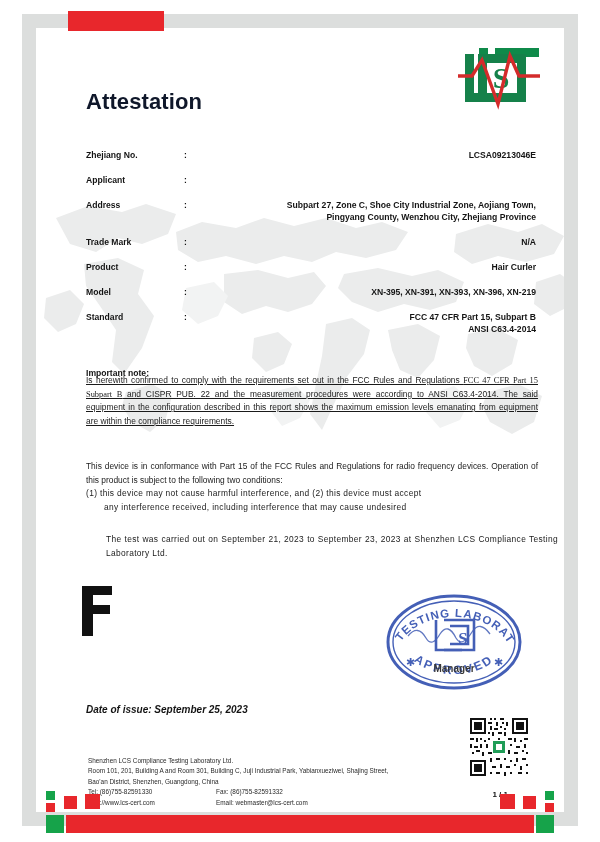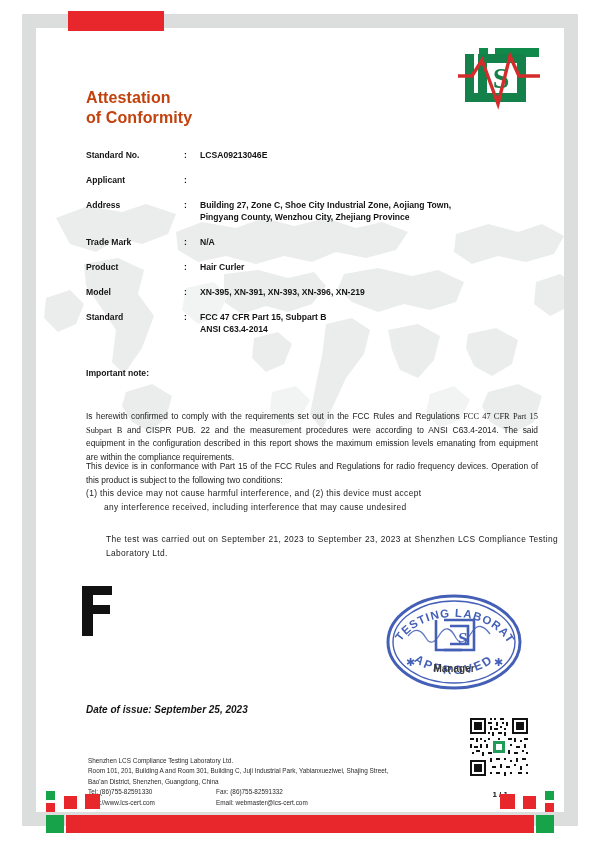--- a/index.html
+++ b/index.html
@@ -114,23 +114,23 @@
 
   .logo-lcs {
     position: absolute;
     right: 22px; top: 18px;
     width: 86px; height: 74px;
   }
 
   .title {
     position: absolute;
     left: 50px; top: 60px;
-    font-size: 16px;
+    font-size: 22px;
     font-weight: bold;
-    color: #c2410c;
+    color: #0f172a;
     line-height: 1.28;
     letter-spacing: 0.1px;
   }
   .title div { white-space: nowrap; }
 
   
   .info {
     position: absolute;
     left: 50px; top: 122px;
     width: 450px;
@@ -139,39 +139,39 @@
     color: #141414;
   }
   .info-row {
     display: flex;
     margin-bottom: 13.5px;
     line-height: 1.35;
   }
   .info-label { width: 98px; flex: 0 0 98px; }
   .info-colon { width: 16px; flex: 0 0 16px; }
   .info-value { flex: 1; }
-  .info-value .ln { display: block; }
+  .info-value .ln { display: block; text-align: right; }
 
   
   .note-head {
     position: absolute;
     left: 50px; top: 340px;
     font-size: 8.6px;
     font-weight: bold;
     color: #141414;
   }
   .para {
     position: absolute;
     left: 50px;
     width: 452px;
     font-size: 8.4px;
     color: #1a1a1a;
     line-height: 1.62;
   }
-  .para-1 { top: 382px; }
+  .para-1 { top: 346px; text-decoration: underline; }
   .para-2 { top: 432px; text-align: justify; }
   .para-3 { top: 505px; margin-left: 20px; }
   .serif { font-family: "Liberation Serif", serif; }
   .cond-line { display: block; }
   .cond-indent { display: block; padding-left: 18px; }
   .j { text-align: justify; text-align-last: left; }
   .sp { letter-spacing: 0.35px; }
 
   
   .fcc {
@@ -276,40 +276,39 @@
         <rect x="61" y="8" width="9" height="48" fill="#15814a"></rect>
 
         <text x="45" y="42" font-family="Liberation Serif, serif" font-size="30" font-weight="bold" fill="#15814a" text-anchor="middle">S</text>
 
         <polyline points="2,30 16,30 26,14 42,58 54,10 63,30 84,30" fill="none" stroke="#d42b2b" stroke-width="3.4" stroke-linejoin="miter" stroke-linecap="butt"></polyline>
       </svg>
     </div>
 
     <div class="title">
       <div>Attestation</div>
-      <div>of Conformity</div>
     </div>
 
     <div class="info">
       <div class="info-row">
-        <div class="info-label">Standard No.</div>
+        <div class="info-label">Zhejiang No.</div>
         <div class="info-colon">:</div>
         <div class="info-value">
           <span class="ln">LCSA09213046E</span>
         </div>
       </div>
       <div class="info-row">
         <div class="info-label">Applicant</div>
         <div class="info-colon">:</div>
       </div>
       <div class="info-row">
         <div class="info-label">Address</div>
         <div class="info-colon">:</div>
         <div class="info-value">
-          <span class="ln">Building 27, Zone C, Shoe City Industrial Zone, Aojiang Town,</span>
+          <span class="ln">Subpart 27, Zone C, Shoe City Industrial Zone, Aojiang Town,</span>
           <span class="ln">Pingyang County, Wenzhou City, Zhejiang Province</span>
         </div>
       </div>
       <div class="info-row">
         <div class="info-label">Trade Mark</div>
         <div class="info-colon">:</div>
         <div class="info-value">
           <span class="ln">N/A</span>
         </div>
       </div>

